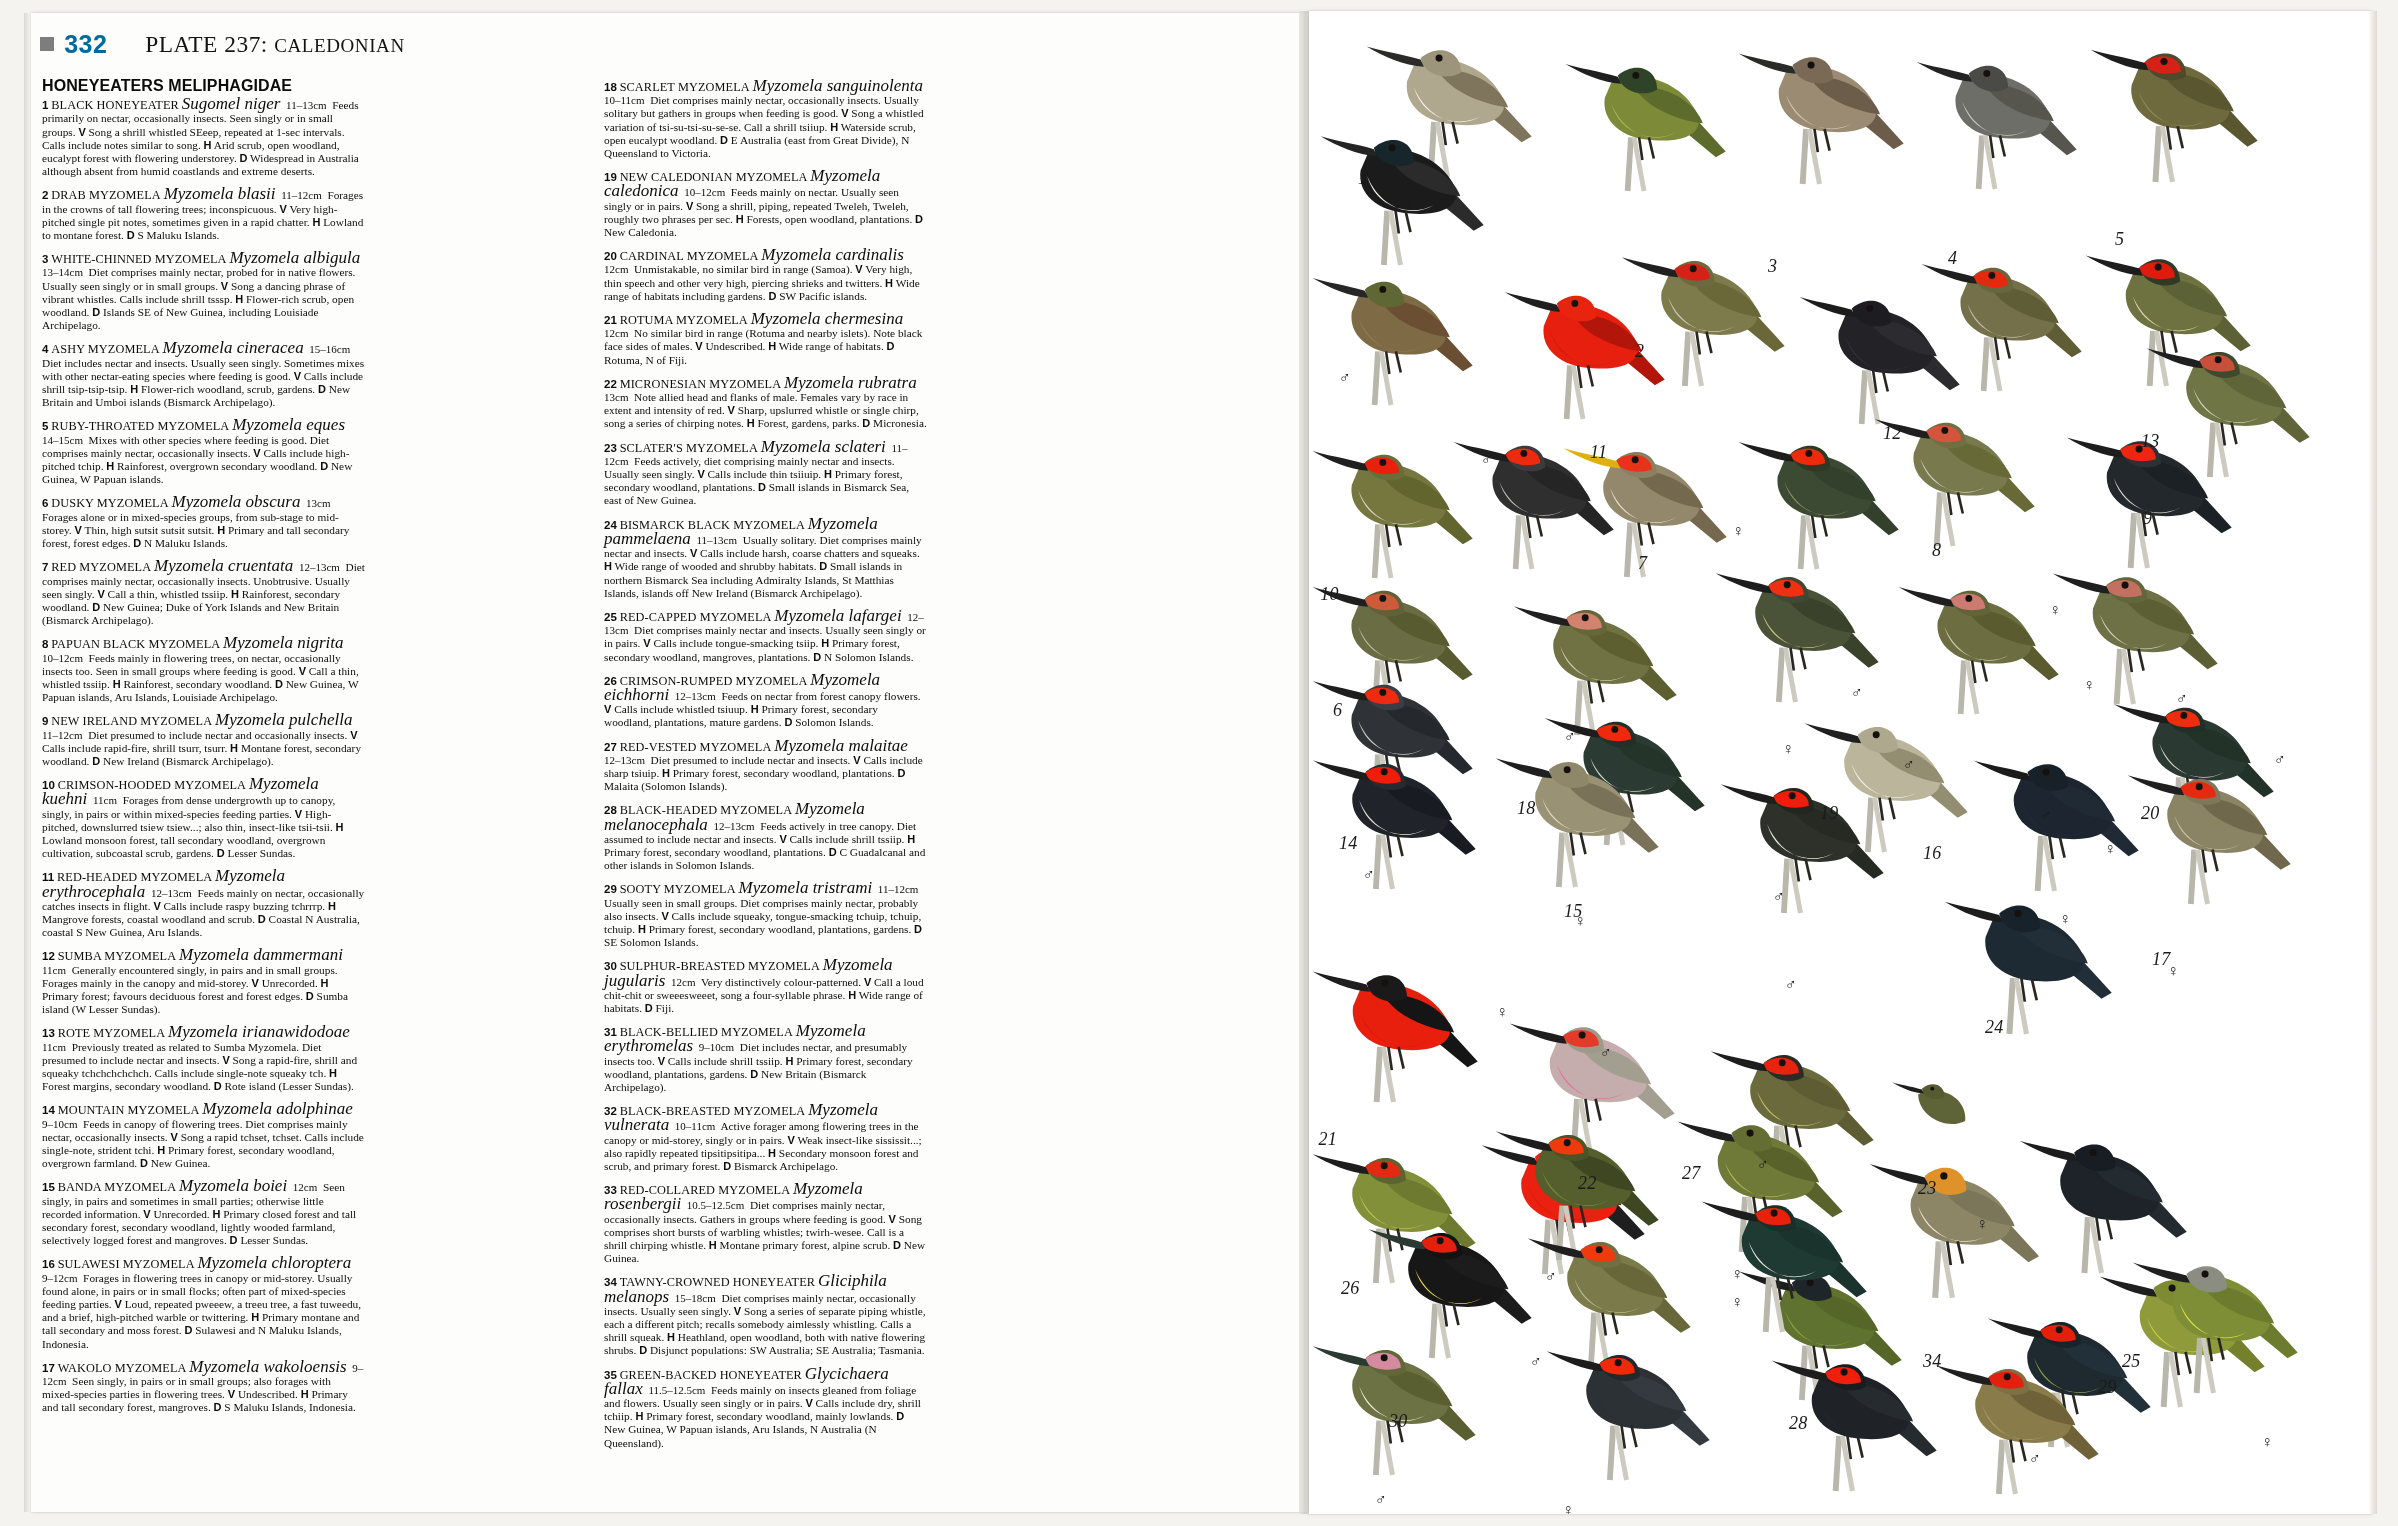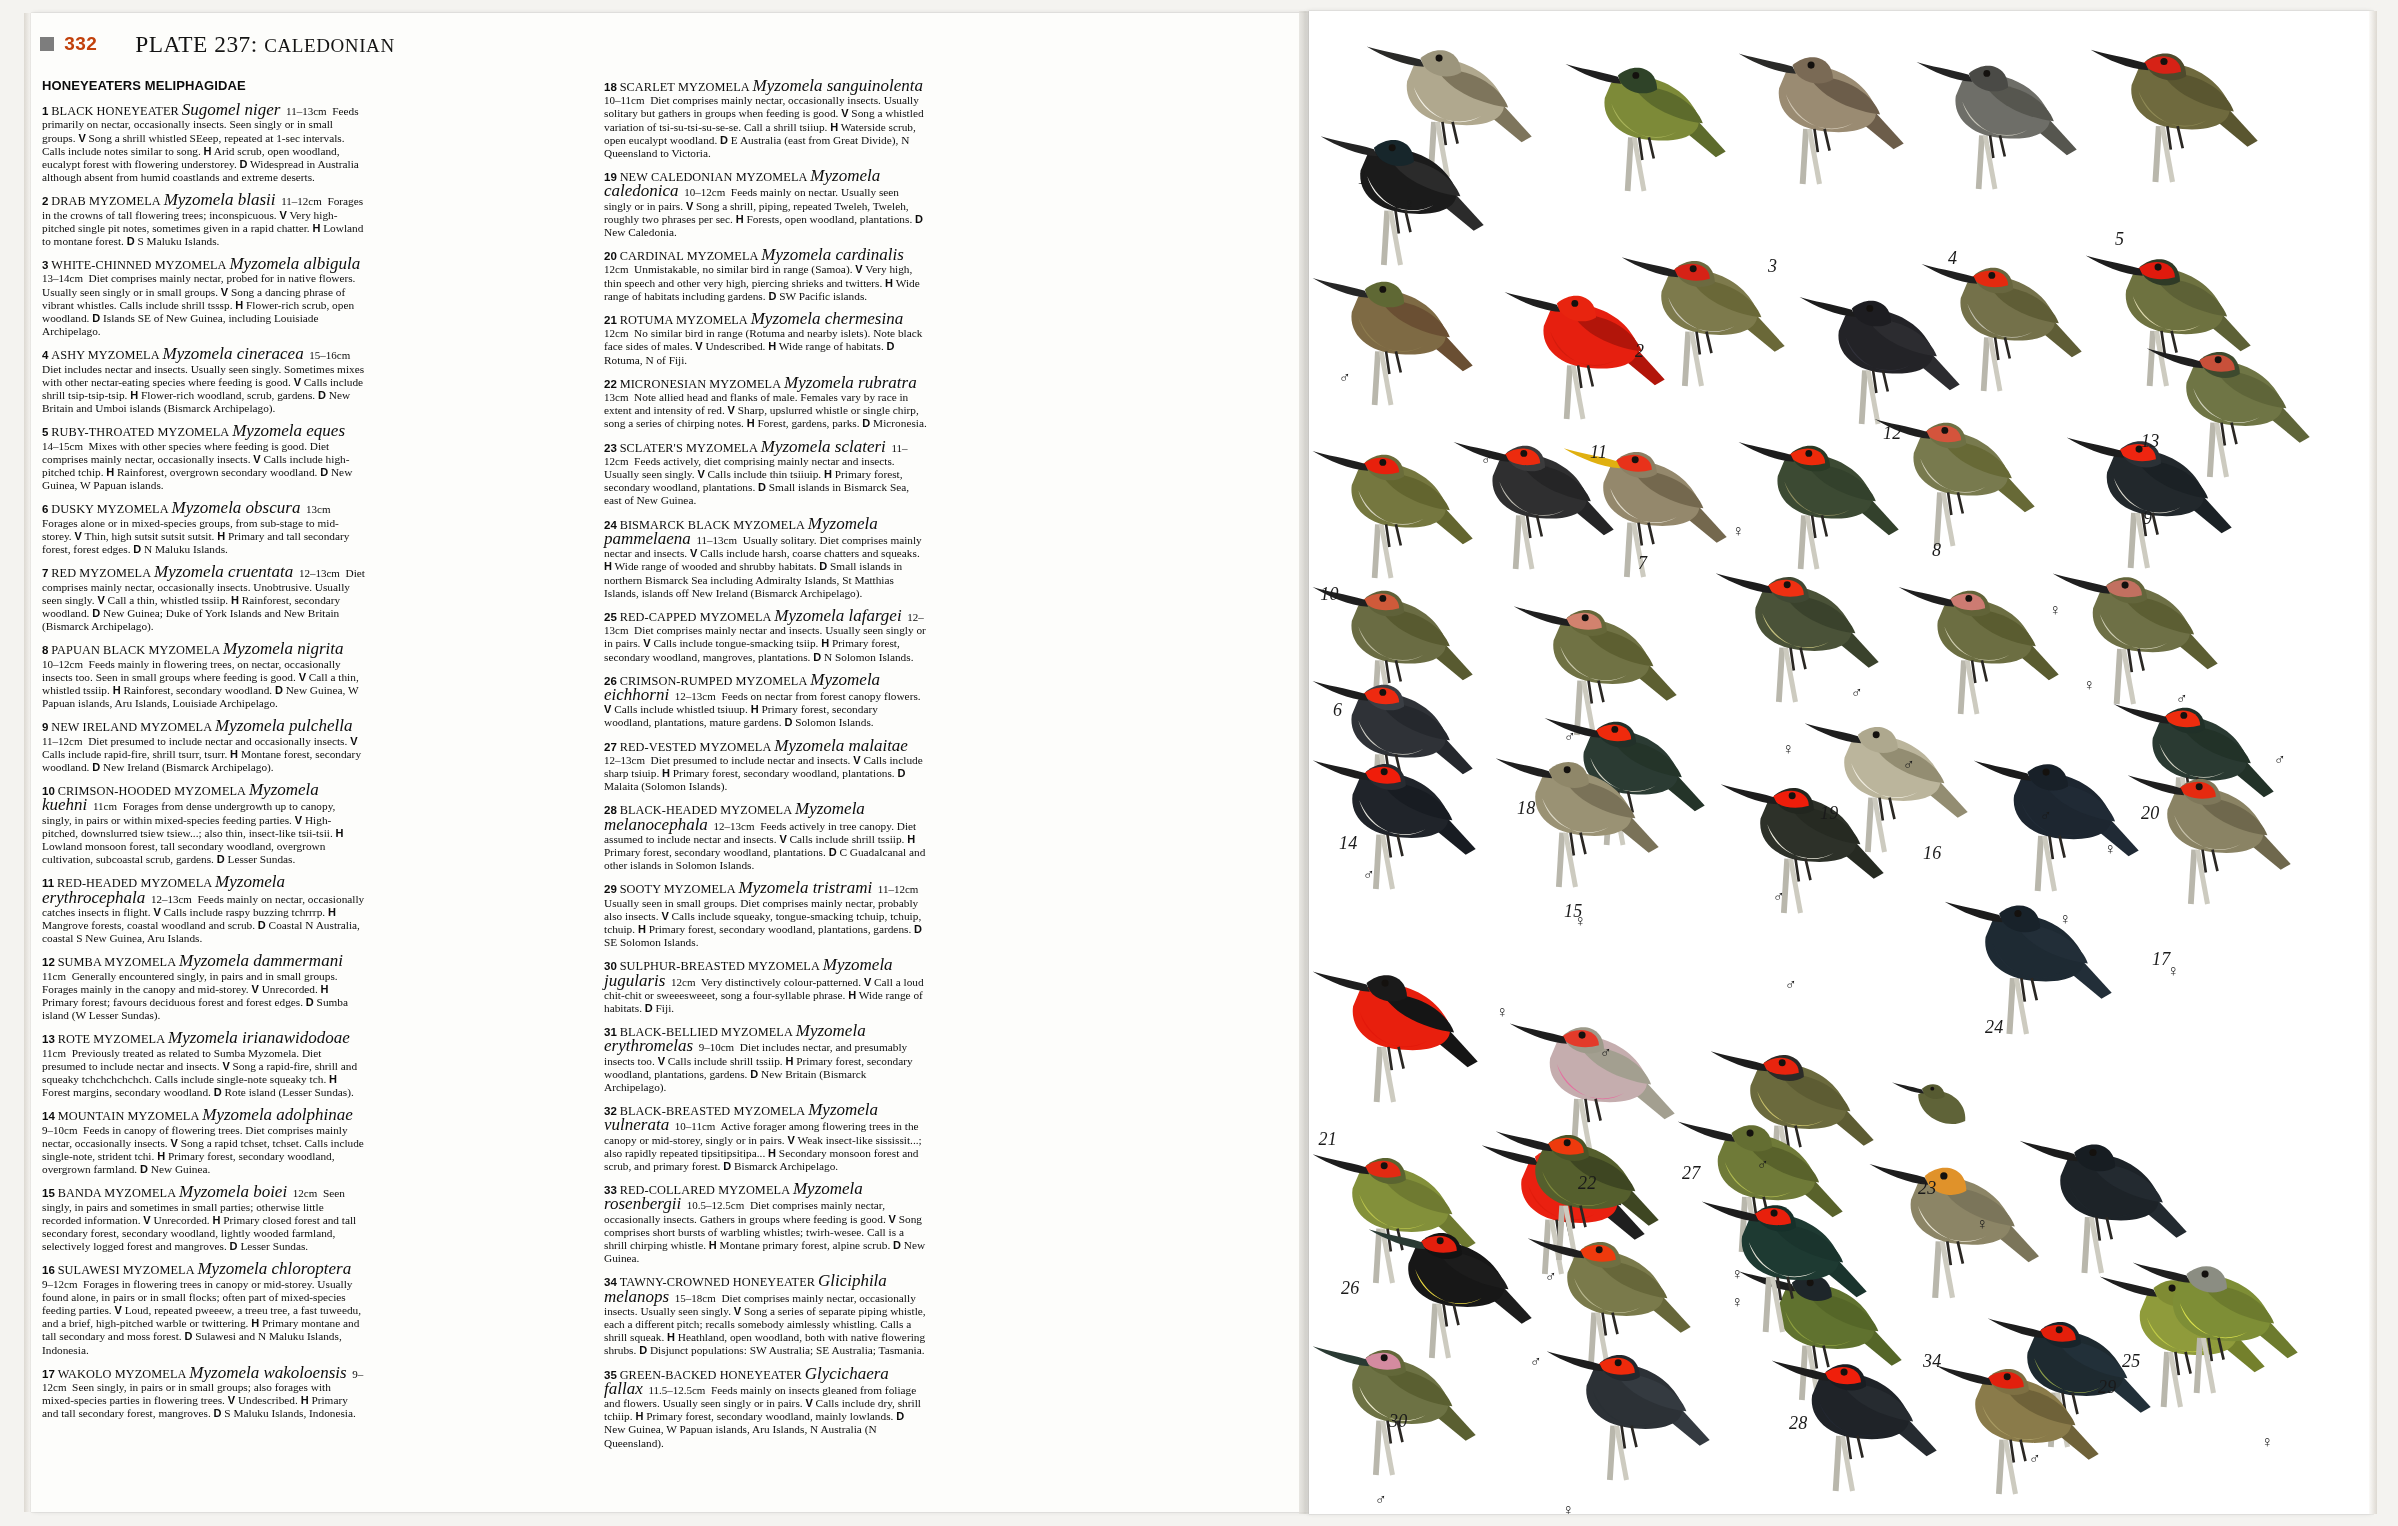--- a/index.html
+++ b/index.html
@@ -40,21 +40,21 @@
 
   
   .hdr{
     position:absolute;left:40px;top:28px;width:1218px;height:32px;
     display:flex;align-items:center;
   }
   .hdr-square{
     width:14px;height:14px;background:#7d7d7d;display:inline-block;margin-right:10.3px;
   }
   .hdr-page{
-    font-size:19px;font-weight:bold;letter-spacing:0.4px;color:#c2410c;
+    font-size:25px;font-weight:bold;letter-spacing:0.4px;color:#0369a1;
     font-family:"Liberation Sans", sans-serif;
   }
   .hdr-plate{
     margin-left:38px;font-size:23.4px;color:#141414;letter-spacing:0.5px;
   }
   .hdr-plate .sm{font-size:19px;letter-spacing:0.6px;}
 
   
   .cols{
     position:absolute;left:42px;top:79px;width:1224px;height:1387px;
@@ -62,22 +62,22 @@
   .col{
     position:absolute;top:0;width:323px;
     font-size:11.3px;line-height:13.2px;color:#0c0c0c;
     text-align:left;
   }
   #col1{left:0;}
   #col3{left:562px;}
 
   .famhead{
     font-family:"Liberation Sans", sans-serif;
-    font-weight:bold;font-size:13px;letter-spacing:0.1px;
-    margin-bottom:11px;
+    font-weight:bold;font-size:16px;letter-spacing:0.1px;
+    margin-bottom:5px;
   }
   .entry{margin-bottom:9px;}
   .enum{
     font-family:"Liberation Sans", sans-serif;
     font-weight:bold;font-size:11.5px;
   }
   .cname{font-variant:normal;font-size:12.3px;letter-spacing:0.1px;}
   .sci{font-style:italic;font-size:17px;}
   .size{font-size:11px;}
   .tag{font-family:"Liberation Sans", sans-serif;font-weight:bold;font-size:11px;}

